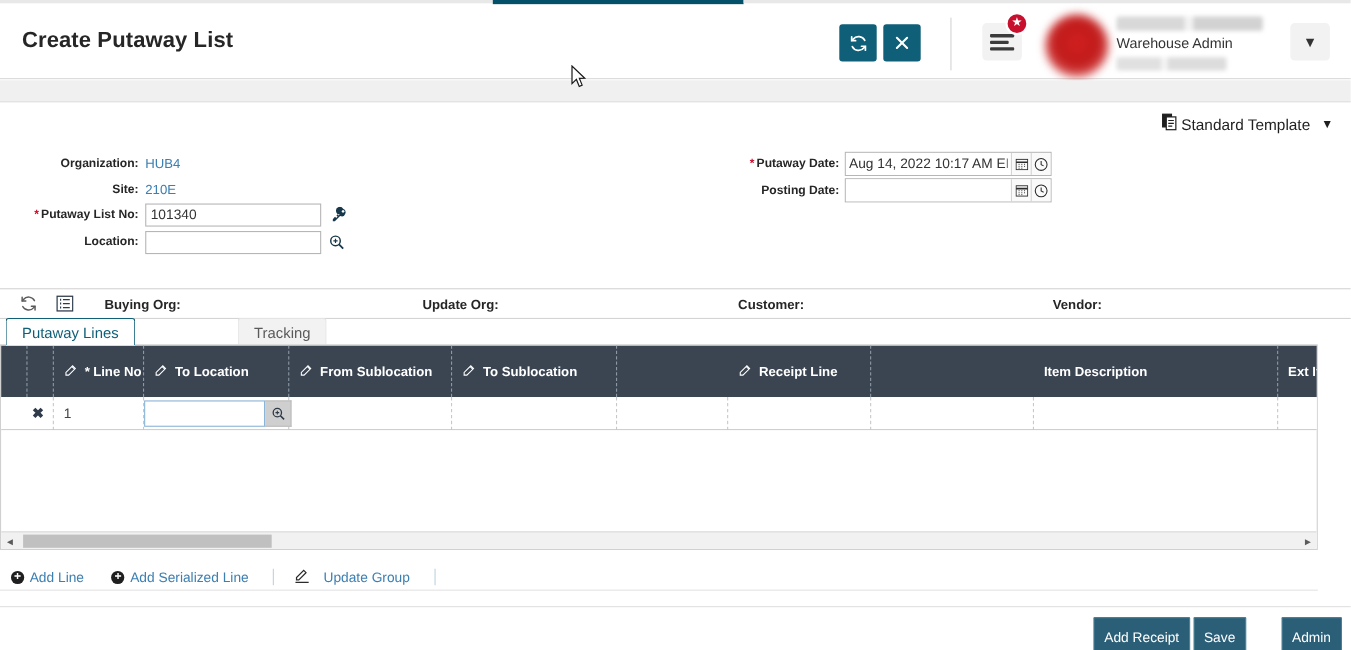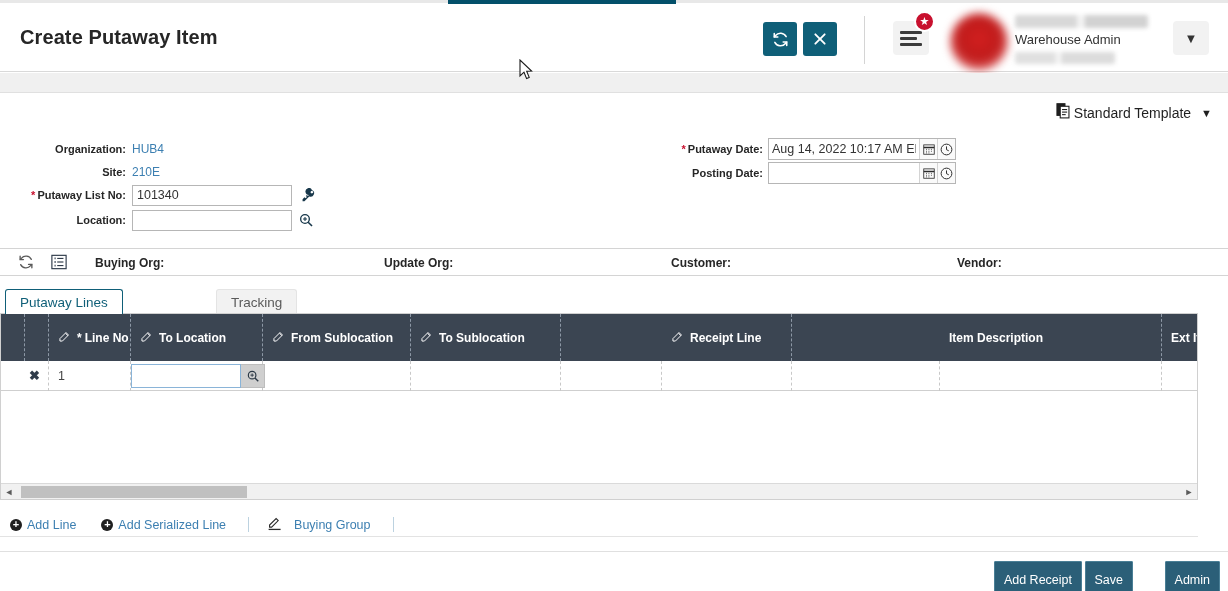--- a/index.html
+++ b/index.html
@@ -146,21 +146,21 @@
     border:none; outline:none; width:150px; padding:0 3px;
     font-family:"Liberation Sans", sans-serif; font-size:12.5px; color:#333;
   }
   .date-field .dbtn {
     width:18px; display:flex; align-items:center; justify-content:center;
     border-left:1px solid #d4d4d4; background:#fafafa; cursor:pointer;
   }
 
   
   .orgbar {
-    position:absolute; top:248px; left:0; width:1228px; height:28px;
+    position:absolute; top:262px; left:0; width:1228px; height:28px;
     border-top:1px solid #d4d4d4; border-bottom:1px solid #d4d4d4;
     background:#fff;
   }
   .orgbar .gi { position:absolute; top:5px; cursor:pointer; }
   .orgbar .gi.refresh { left:18px; }
   .orgbar .gi.list { left:51px; }
   .orgbar .lab {
     position:absolute; top:7px; font-size:12px; font-weight:bold; color:#262626;
   }
 
@@ -273,21 +273,21 @@
 </head>
 <body>
 
 <div id="app">
 
   <div class="top-strip-left"></div>
   <div class="top-strip"></div>
   <div class="top-strip-right"></div>
 
   <div class="header">
-    <div class="page-title">Create Putaway Item</div>
+    <div class="page-title">Create Putaway List</div>
 
     <div class="hdr-btn refresh">
       <span>
         <svg width="17" height="17" viewBox="0 0 24 24" fill="none" stroke="#ffffff" stroke-width="2.2" stroke-linecap="round">
           <path d="M20 8 A9 9 0 0 0 5 6.5 L3.5 8"></path>
           <polyline points="3.2,3.4 3.2,8.4 8.2,8.4"></polyline>
           <path d="M4 16 A9 9 0 0 0 19 17.5 L20.5 16"></path>
           <polyline points="20.8,20.6 20.8,15.6 15.8,15.6"></polyline>
         </svg>
       </span>
@@ -608,21 +608,21 @@
       <span>Add Serialized Line</span>
     </span>
     <span class="ga-sep" style="margin-left:22px;"></span>
     <span class="ga-item" style="margin-left:18px;">
       <span>
         <svg width="16" height="15" viewBox="0 0 20 18" fill="none" stroke="#2b2b2b" stroke-width="1.4">
           <path d="M3.2 11V13.6H5.8L14 5.4 11.4 2.8z"></path>
           <line x1="2" y1="16.4" x2="17" y2="16.4" stroke-width="1.6"></line>
         </svg>
       </span>
-      <span style="margin-left:6px;">Buying Group</span>
+      <span style="margin-left:6px;">Update Group</span>
     </span>
     <span class="ga-sep" style="margin-left:22px;"></span>
   </div>
 
   <div class="footer">
     <button class="btn-main btn-add-receipt">Add Receipt</button>
     <button class="btn-main btn-save">Save</button>
     <button class="btn-main btn-submit">Admin</button>
   </div>
 

